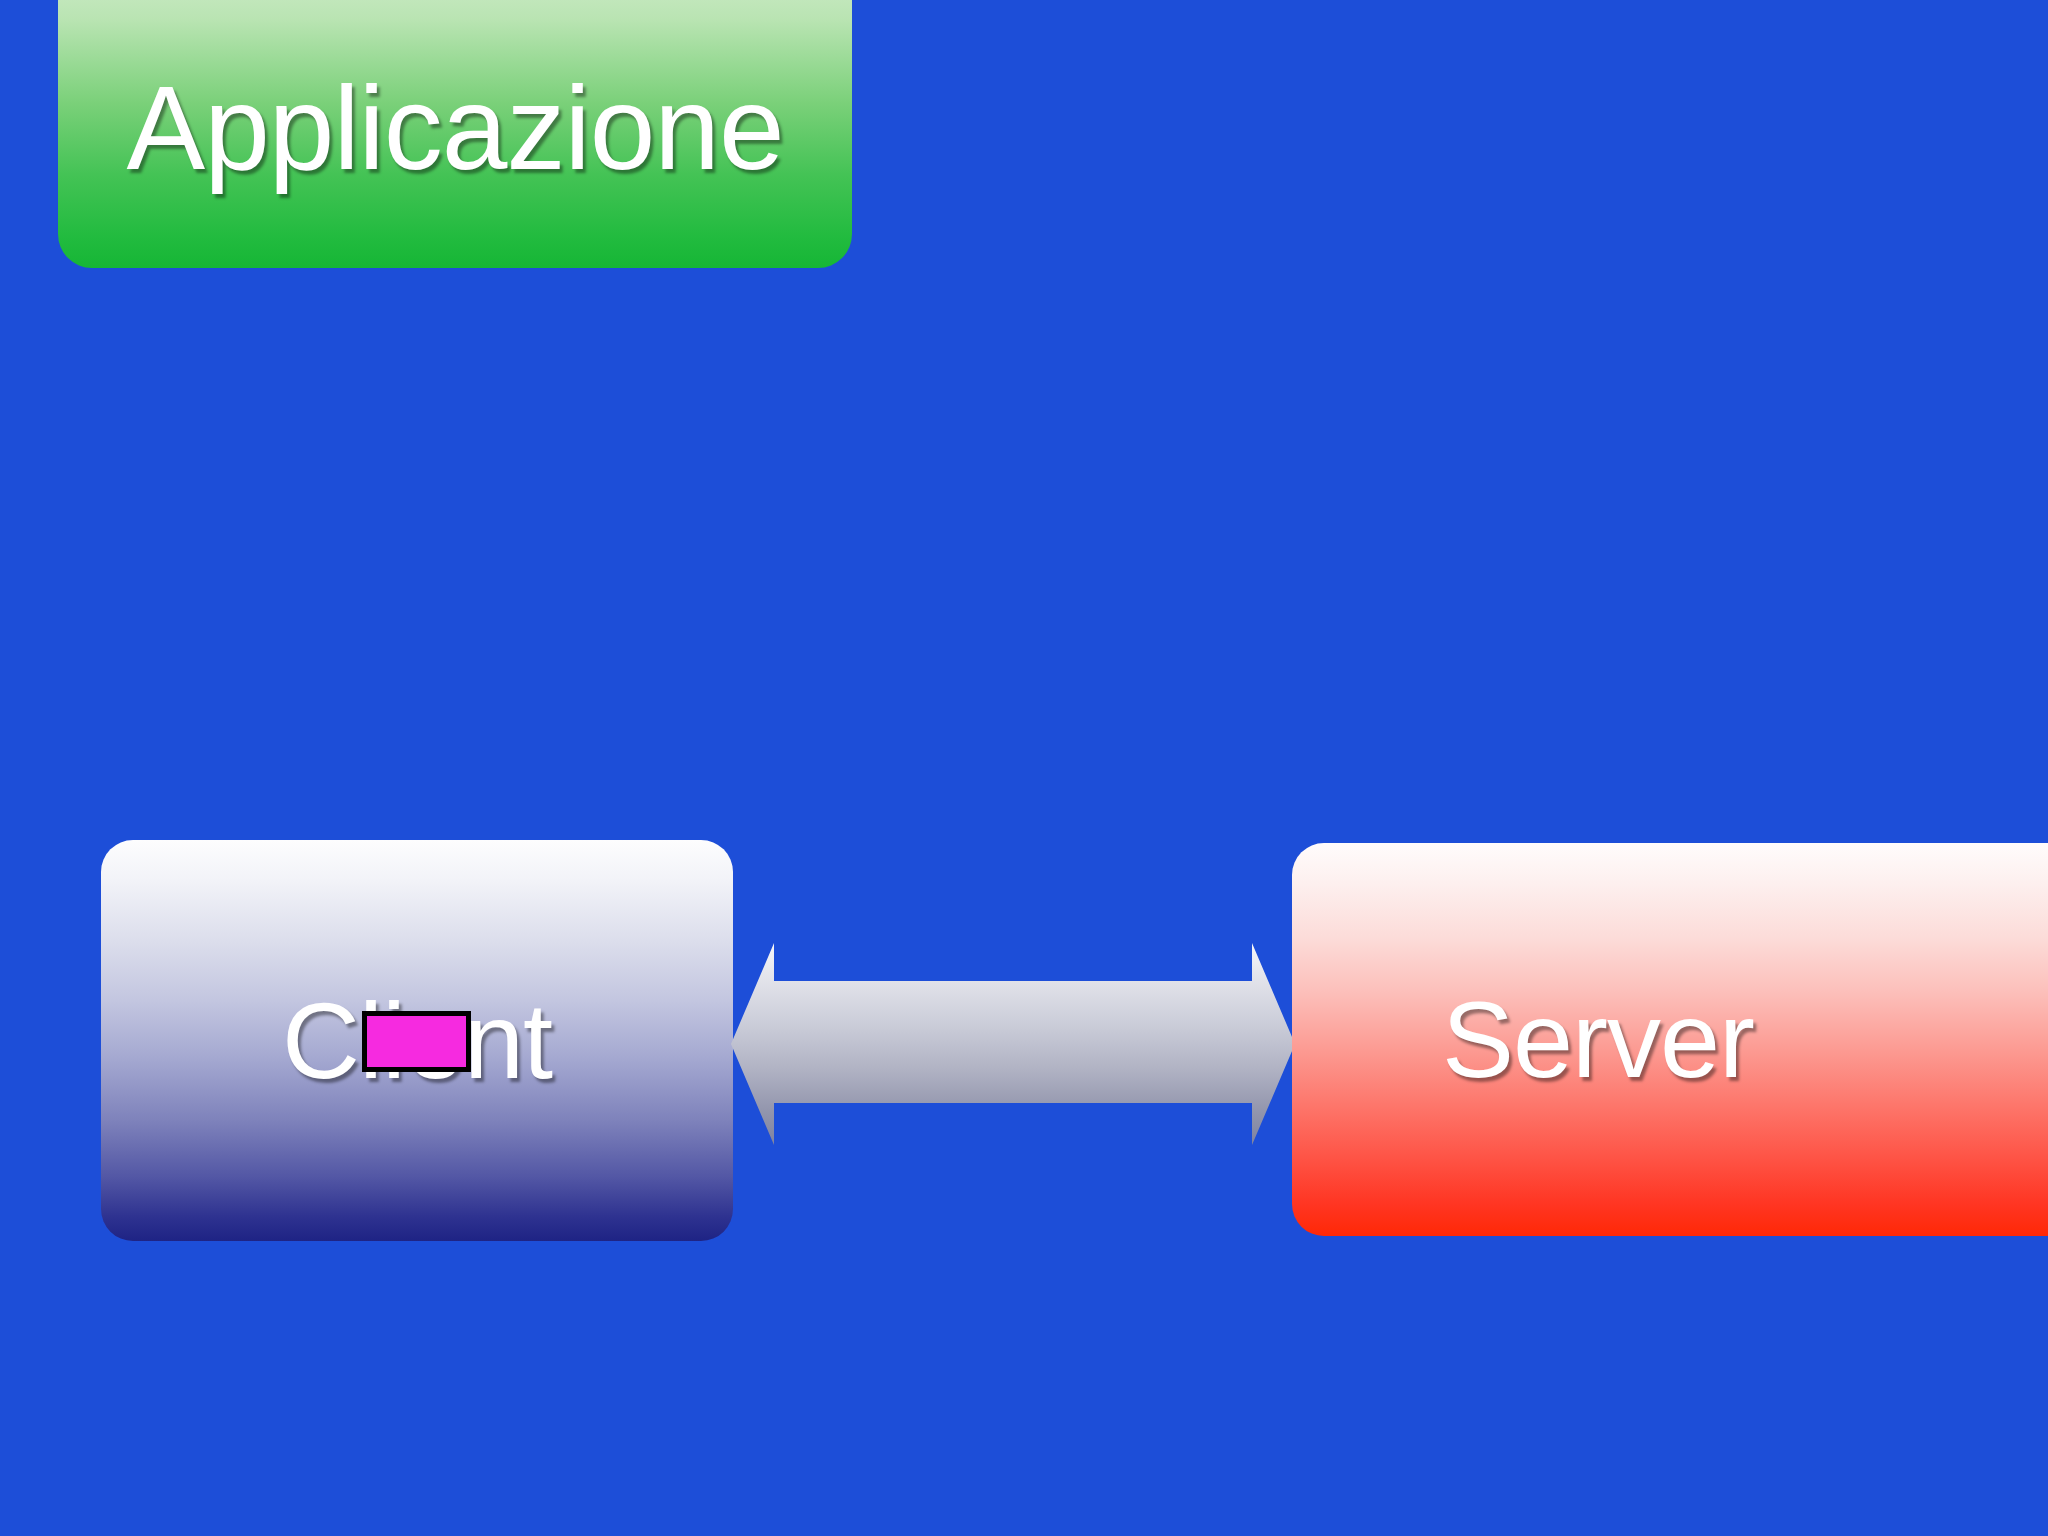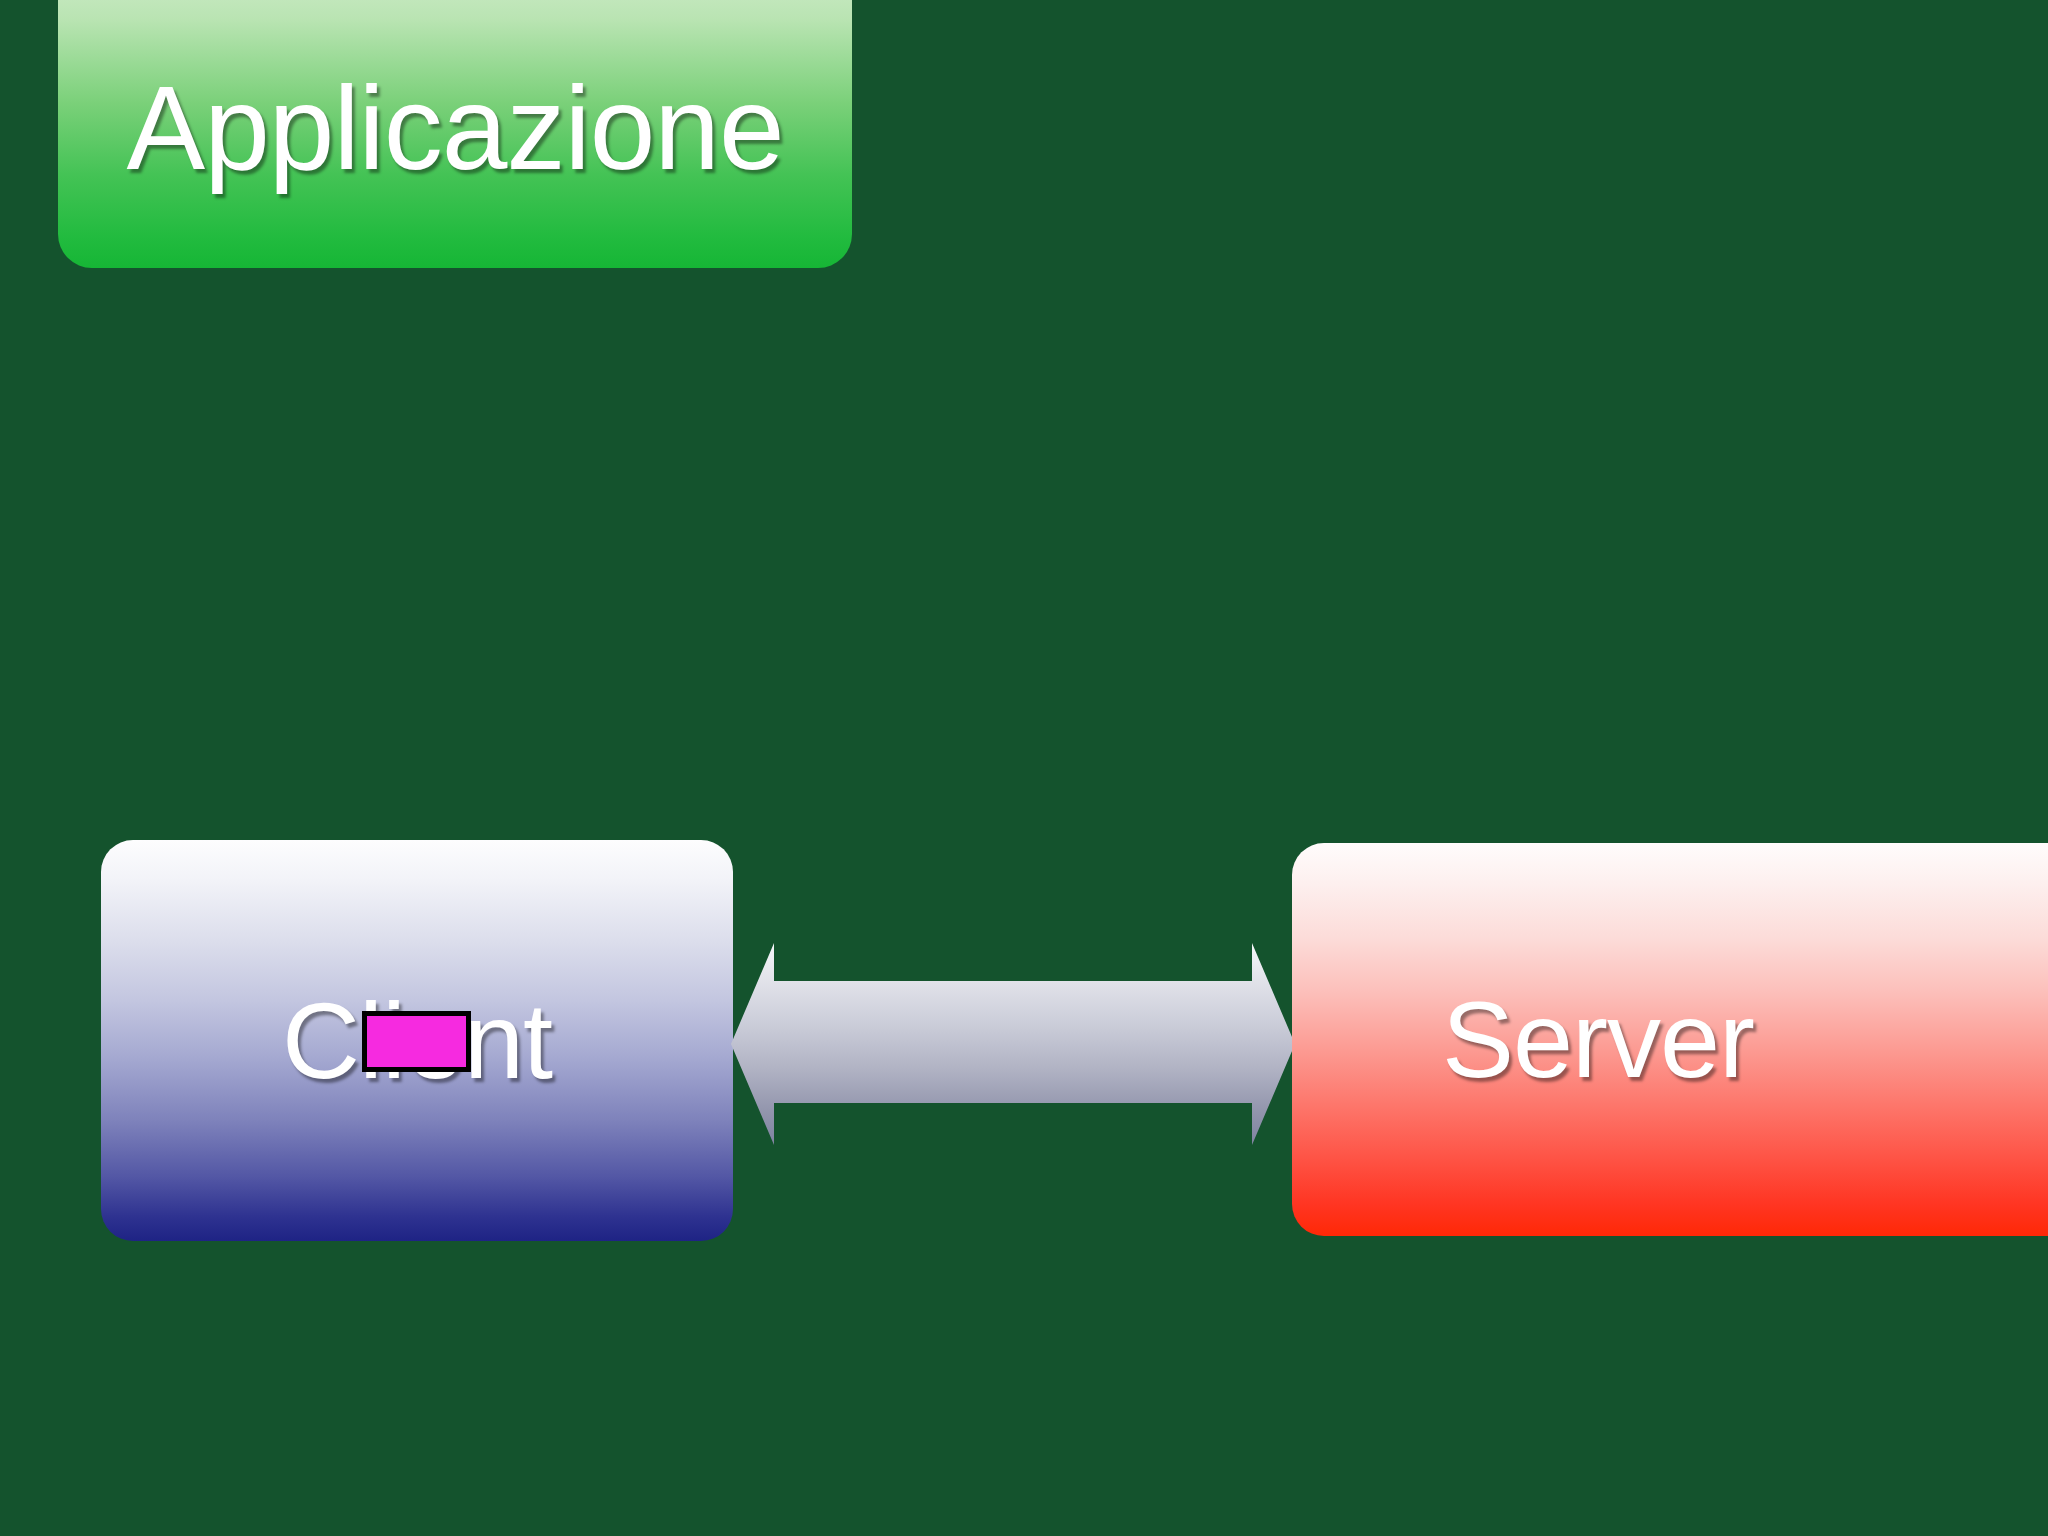--- a/index.html
+++ b/index.html
@@ -10,21 +10,21 @@
   body {
     width: 2048px;
     height: 1536px;
     overflow: hidden;
     font-family: "Liberation Sans", sans-serif;
   }
   #slide {
     position: relative;
     width: 2048px;
     height: 1536px;
-    background: #14532d;
+    background: #1d4ed8;
     overflow: hidden;
   }
 
   
   .node {
     position: absolute;
     display: flex;
     align-items: center;
     box-sizing: border-box;
   }

